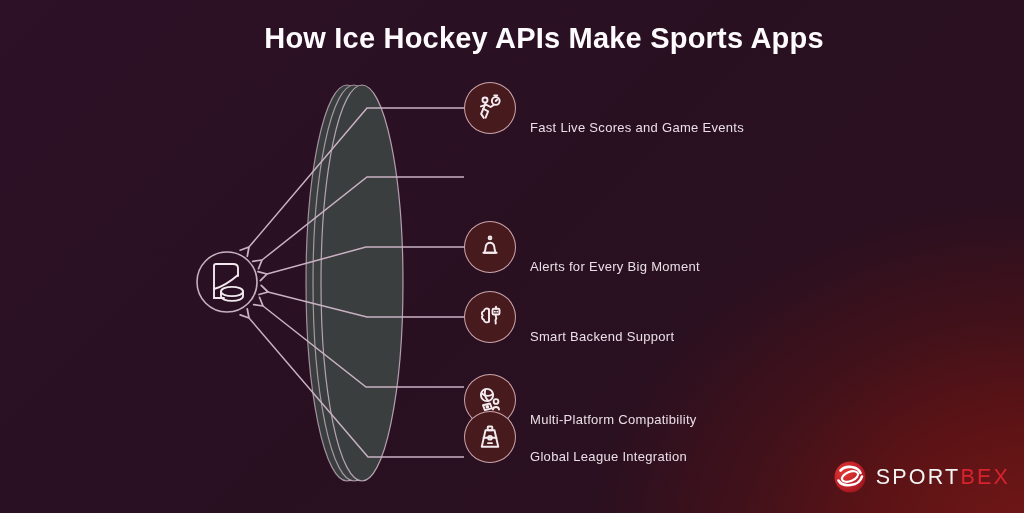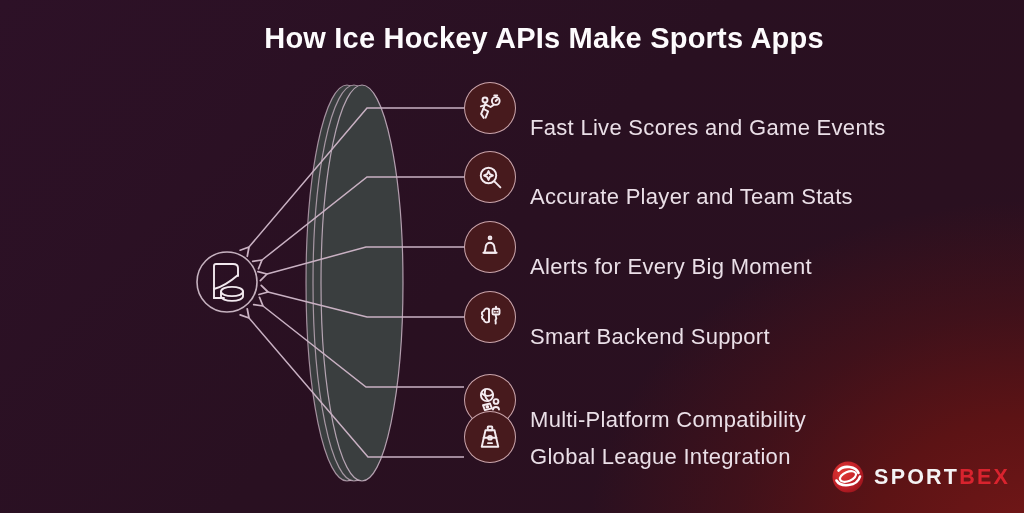--- a/index.html
+++ b/index.html
@@ -25,27 +25,27 @@
   }
   .badge{
     width:52px;height:52px;box-sizing:border-box;border-radius:50%;
     background:#471a1d;
     border:1.5px solid rgba(226,189,196,.85);
     display:flex;align-items:center;justify-content:center;
     flex:0 0 auto;
   }
   .badge svg{stroke:#f4ebf0;fill:none;stroke-width:1.55;stroke-linecap:round;stroke-linejoin:round;}
   .label{
-    color:#eadfe7;font-size:22px;letter-spacing:.3px;white-space:nowrap;margin-top:39px;
+    color:#eadfe7;font-size:13px;letter-spacing:.3px;white-space:nowrap;margin-top:39px;
   }
   .logo{
     position:absolute;right:14px;bottom:18px;
     display:flex;align-items:center;gap:8px;
   }
-  .logo-text{font-weight:700;font-size:21.5px;letter-spacing:2.2px;white-space:nowrap;}
+  .logo-text{font-weight:400;font-size:21.5px;letter-spacing:2.2px;white-space:nowrap;}
   .logo-sport{color:#f4f3f4;}
   .logo-bex{color:#d8232e;}
 </style>
 </head>
 <body>
 
 <div class="canvas">
 
   <div class="title">How Ice Hockey APIs Make Sports Apps</div>
 
@@ -91,30 +91,20 @@
         <path d="M16.6 3.3 L16.6 1.9 M15.4 1.9 L17.8 1.9 M16.6 6.4 L17.8 5.2"></path>
         <path d="M8.3 8.3 L6.7 12.6 L10.5 14.7 L8.5 19.7"></path>
         <path d="M6.7 12.6 L4.9 16.7 L7 19.9"></path>
         <path d="M8.6 9.5 L4.7 10.7"></path>
         <path d="M8.8 9.3 L12.5 11.2 L14.9 9.6"></path>
       </svg>
     </span>
     <span class="label">Fast Live Scores and Game Events</span>
   </div>
 
-  <div class="row" style="top:151px">
-    <span class="badge">
-      <svg width="30" height="30" viewBox="0 0 24 24">
-        <circle cx="10.8" cy="10.8" r="6.2"></circle>
-        <path d="M15.7 15.7 L20.3 20.3"></path>
-        <path d="M10.8 7.3 L11.9 9.7 L14.3 10.8 L11.9 11.9 L10.8 14.3 L9.7 11.9 L7.3 10.8 L9.7 9.7 Z"></path>
-      </svg>
-    </span>
-    <span class="label">Accurate Player and Team Stats</span>
-  </div>
 
   <div class="row" style="top:221px">
     <span class="badge">
       <svg width="30" height="30" viewBox="0 0 24 24">
         <circle cx="12" cy="4.7" r="1.1"></circle>
         <path d="M7.6 16.6 C7.6 15 8.6 14.4 8.6 11.6 A3.5 4 0 0 1 15.4 11.6 C15.4 14.4 16.4 15 16.4 16.6 Z"></path>
         <path d="M6.7 16.6 L17.3 16.6"></path>
       </svg>
     </span>
     <span class="label">Alerts for Every Big Moment</span>

